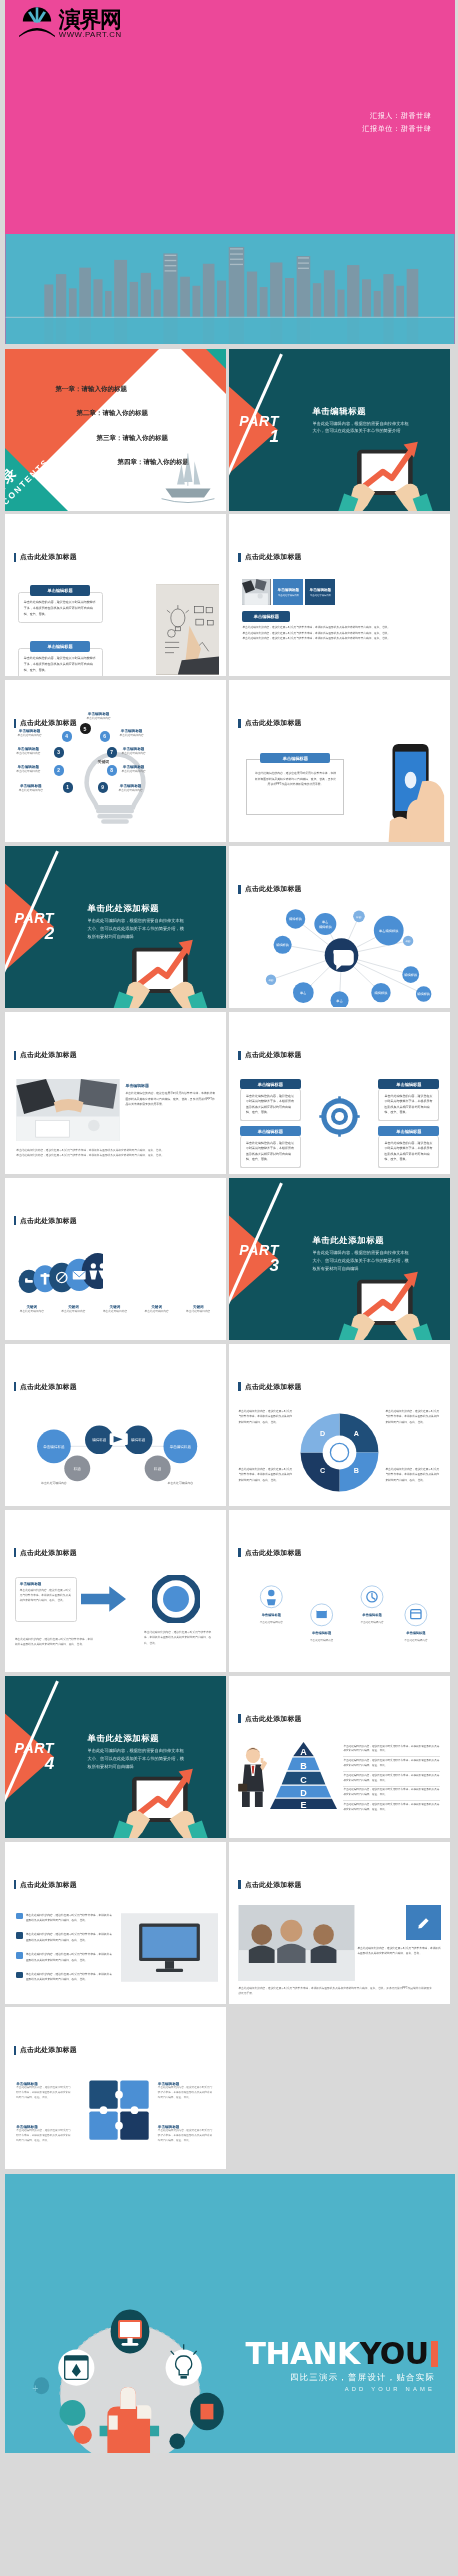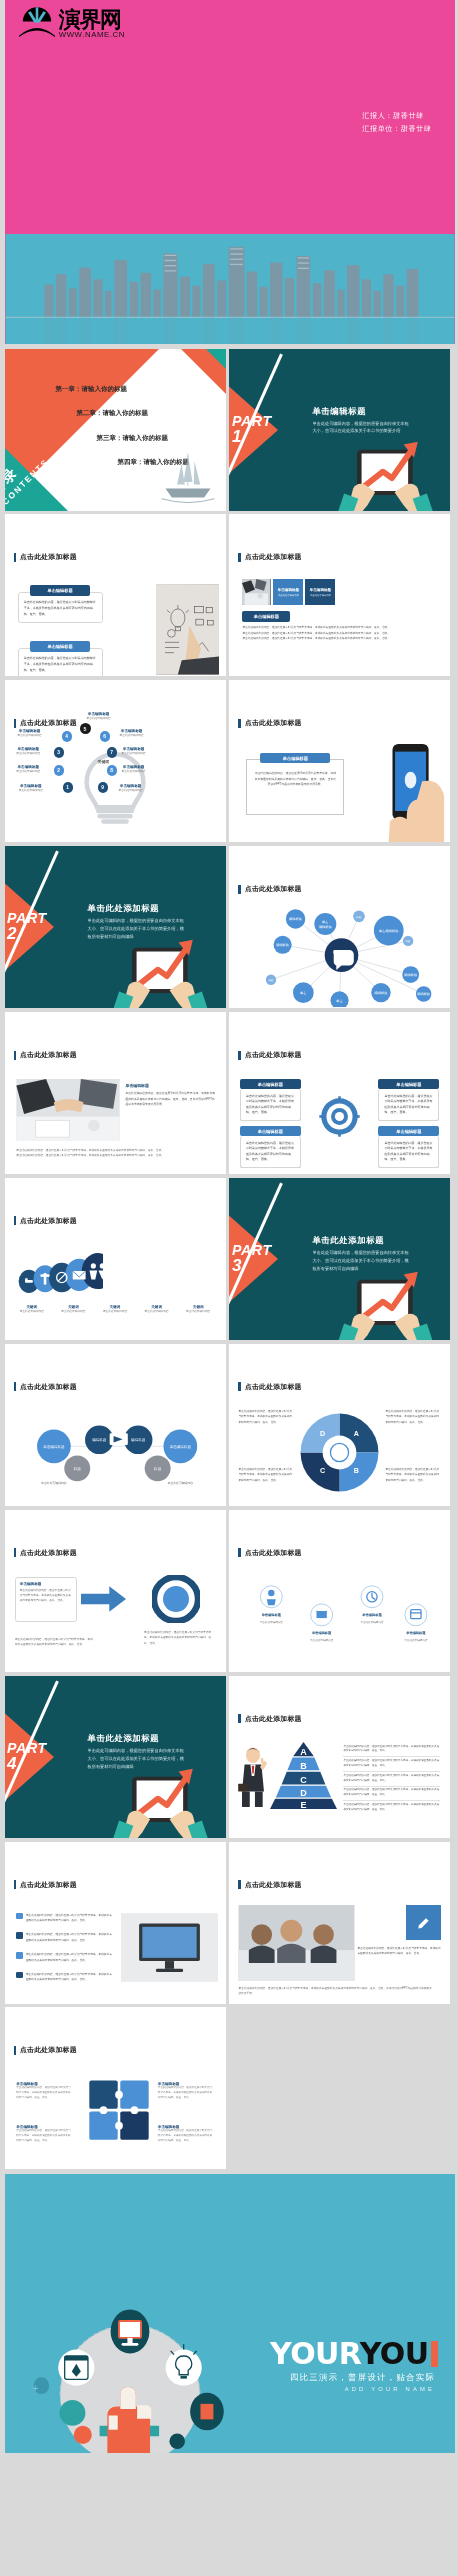--- a/index.html
+++ b/index.html
@@ -20,21 +20,21 @@
   .title-slide { height:344px; background:#ec4899; }
   .logo { position:absolute; left:14.2px; top:5.2px; width:130px; height:39px; }
   .logo-mark { position:absolute; left:0; top:1.3px; width:36px; height:31px; }
   .logo-text { position:absolute; left:40px; top:0px; font-size:22px; font-weight:bold;
                letter-spacing:-1.3px; color:#000; font-family:"DejaVu Sans",sans-serif;}
   .logo-url  { position:absolute; left:40px; top:24.6px; font-size:7.8px; letter-spacing:0.6px; color:#111;
                font-family:"Liberation Sans",sans-serif;}
   .title-main { position:absolute; left:0; right:0; top:76px; text-align:center;
                 font-size:17px; font-weight:bold; color:#0d0d0d; letter-spacing:2.6px;
                 font-family:"DejaVu Serif",serif; }
-  .title-meta { position:absolute; right:23px; top:110px; color:#fff;
+  .title-meta { position:absolute; right:23px; top:110px; text-align:right; color:#fff;
                 font-size:7.1px; line-height:1.9; letter-spacing:0.6px; }
   .city { position:absolute; left:0; right:0; bottom:0; height:110px; overflow:hidden; }
   .city svg { display:block; }
 
   
   .toc { height:162px; background:#fff; }
   .toc .tri-orange { position:absolute; left:-6.5px; top:-6.5px; width:0;height:0;
       border-left:168px solid #ef6345; border-bottom:168px solid transparent; }
   .toc .tri-teal { position:absolute; left:-7.8px; bottom:-26px; width:0;height:0;
       border-left:97px solid #1aa597; border-top:97px solid transparent; }
@@ -54,21 +54,21 @@
   .ship { position:absolute; right:9px; bottom:2.6px; width:58px; height:56px; opacity:.85; }
 
   
   .part { background:#10525c; }
   .part .arrow { position:absolute; left:-22px; top:50%; transform:translateY(-50%);
      width:0;height:0; border-left:71px solid #ef6345;
      border-top:63px solid transparent; border-bottom:63px solid transparent; }
   .part .slash { position:absolute; left:51px; top:5.2px; width:2.6px; height:155px;
      background:#fff; transform:rotate(24deg); transform-origin:top center; }
   .part-label { position:absolute; left:2.6px; top:50%; transform:translateY(-50%);
-     color:#fff; font-style:italic; font-weight:bold; text-align:left; width:47px; }
+     color:#fff; font-style:italic; font-weight:bold; text-align:right; width:47px; }
   .part-label .w { font-size:14.2px; letter-spacing:0.6px; line-height:1; }
   .part-label .n { font-size:17px; line-height:1.1; }
   .part-title { position:absolute; left:83px; top:57px; color:#fff; font-size:8.4px; font-weight:bold; letter-spacing:0.6px;}
   .part-desc { position:absolute; left:83px; top:71px; width:97px; color:#cfe3e6; font-size:4.2px; line-height:1.9; }
   .tablet { position:absolute; right:6.5px; bottom:-2.6px; width:117px; height:97px; }
 
   
   .ch { position:absolute; left:9px; top:38px; display:flex; align-items:center; gap:3.9px;}
   .ch .bar { width:2.6px; height:9px; background:#1f4e79; }
   .ch .txt { font-size:6.8px; font-weight:bold; color:#1b1b1b; letter-spacing:0.3px; }
@@ -108,21 +108,21 @@
     <div class="logo">
       <svg class="logo-mark" viewBox="0 0 56 48">
         <path d="M28 2 A22 22 0 0 1 50 24 L28 24 Z" fill="#000"></path>
         <path d="M28 2 A22 22 0 0 0 6 24 L28 24 Z" fill="#000"></path>
         <path d="M26 2 L30 2 L30 26 L26 26 Z" fill="#4fb3c9"></path>
         <path d="M14 10 L18 8 L28 24 L24 26 Z" fill="#4fb3c9"></path>
         <path d="M42 10 L38 8 L28 24 L32 26 Z" fill="#4fb3c9"></path>
         <path d="M0 46 Q28 22 56 46 L56 48 Q28 28 0 48 Z" fill="#000"></path>
       </svg>
       <div class="logo-text">演界网</div>
-      <div class="logo-url">WWW.NAME.CN</div>
+      <div class="logo-url">WWW.PART.CN</div>
     </div>
 
 
     <div class="title-meta">
       <div>汇报人：甜香廿肆</div>
       <div>汇报单位：甜香廿肆</div>
     </div>
 
     <div class="city">
       <svg width="450" height="110" viewBox="0 0 694 170">
@@ -868,21 +868,21 @@
         <div style="font-size:2.6px;color:#777;line-height:1.9">单击此处编辑您的内容，建议您在展示时采用与较整齐字体，本模板所有图形线条及其相应素材均可自由编辑、改色、替换。</div>
       </div>
     </div>
 
   </div>
 
   <div style="height:4.5px"></div>
 
   <div class="wide thanks">
     <div class="ty-word">
-      <span class="a">YOUR</span><span class="b">YOU</span><span class="ty-bar"></span>
+      <span class="a">THANK</span><span class="b">YOU</span><span class="ty-bar"></span>
     </div>
     <div class="ty-sub">四比三演示，普屏设计，贴合实际</div>
     <div class="ty-sub2">ADD YOUR NAME</div>
 
     <svg class="ty-art" viewBox="0 0 330 300">
       <circle cx="165" cy="210" r="108" fill="#d8dadb"></circle>
       <path d="M57 210 A108 108 0 0 1 273 210" fill="none" stroke="#b9c7cc" stroke-width="2" stroke-dasharray="5 5"></path>
       <ellipse cx="165" cy="112" rx="30" ry="34" fill="#0f4a55"></ellipse>
       <rect x="148" y="96" width="34" height="26" rx="2" fill="#fff" stroke="#ef6345" stroke-width="3"></rect>
       <rect x="161" y="122" width="8" height="8" fill="#fff"></rect>

